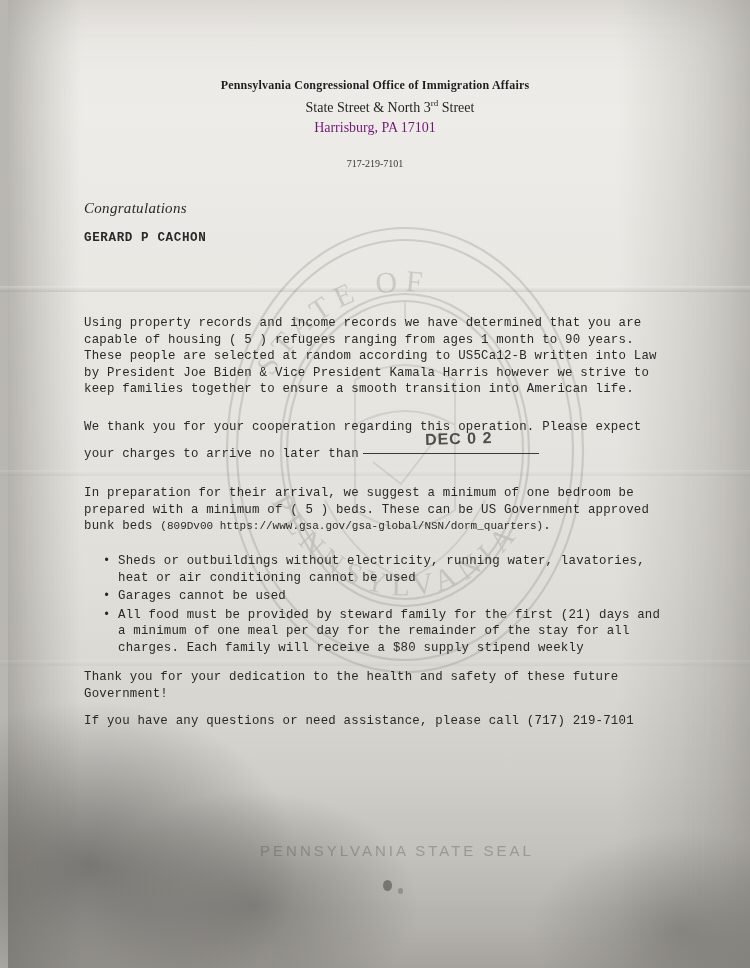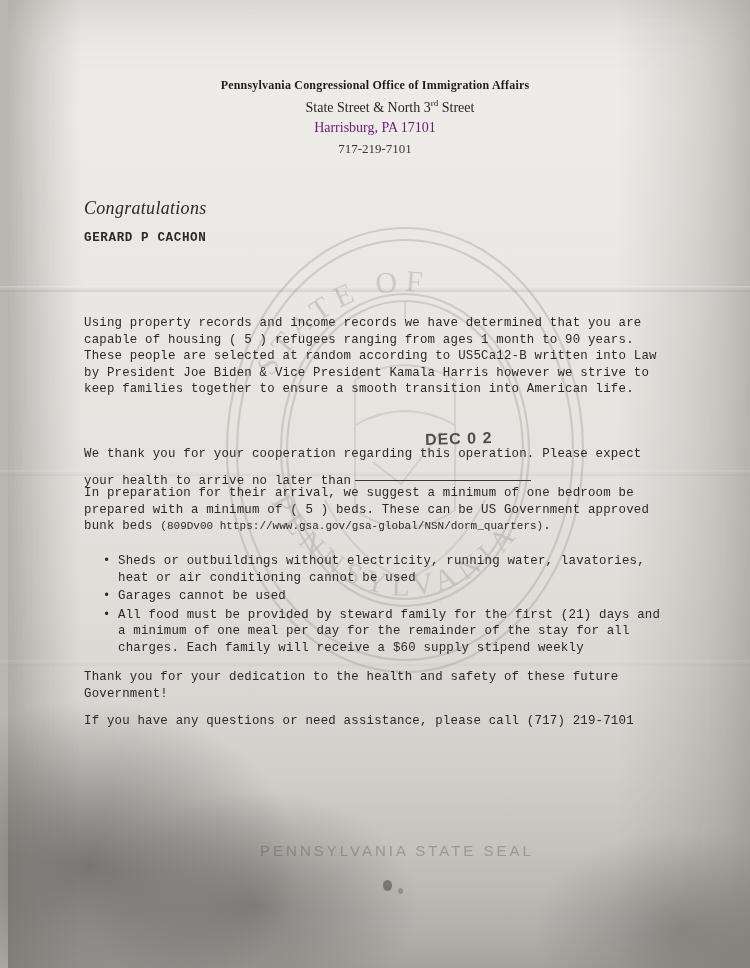--- a/index.html
+++ b/index.html
@@ -137,55 +137,55 @@
   }
   .lh-line2 sup { font-size: 9px; }
   .lh-line3 {
     font-family: "Liberation Serif", serif;
     font-size: 14px;
     margin-top: 4px;
     color: #701a75;
   }
   .lh-phone {
     font-family: "Liberation Serif", serif;
-    font-size: 13px;
-    margin-top: 5px;
+    font-size: 10px;
+    margin-top: 22px;
     color: #3a3836;
   }
 
   .body-block {
     position: absolute;
     left: 84px;
     width: 580px;
     font-family: "Liberation Mono", monospace;
     font-size: 12.4px;
     line-height: 16.5px;
     color: #2a2927;
     letter-spacing: 0.2px;
   }
 
   #congrats {
     top: 200px;
     font-family: "Liberation Serif", serif;
     font-style: italic;
-    font-size: 18px;
+    font-size: 15px;
     letter-spacing: 0.3px;
   }
 
   #recipients {
     top: 230px;
     font-weight: bold;
     font-size: 12.6px;
     line-height: 17px;
     letter-spacing: 0.6px;
   }
 
   #para1 { top: 269px; }
   #para2 { top: 315px; }
-  #para3 { top: 446px; }
+  #para3 { top: 419px; }
 
   .blank-line {
     display: inline-block;
     width: 176px;
     border-bottom: 1.1px solid #3a3937;
     position: relative;
     top: -3px;
     margin-left: 4px;
   }
   #datestamp {
@@ -305,33 +305,33 @@
     <div class="body-block" id="recipients">
       <div>GERARD P CACHON</div>
     </div>
 
 
     <div class="body-block" id="para2">Using property records and income records we have determined that you are capable of housing ( 5 ) refugees ranging from ages 1 month to 90 years. These people are selected at random according to US5Ca12-B written into Law by President Joe Biden &amp; Vice President Kamala Harris however we strive to keep families together to ensure a smooth transition into American life.</div>
 
     <div class="body-block" id="para3">
       <div>We thank you for your cooperation regarding this operation. Please expect</div>
       <div style="margin-top:10px;">
-        <span>your health to arrive no later than</span><span class="blank-line"></span>
+        <span>your charges to arrive no later than</span><span class="blank-line"></span>
       </div>
     </div>
 
     <div id="datestamp">DEC 0 2</div>
 
     <div class="body-block" id="para4"><span>In preparation for their arrival, we suggest a minimum of one bedroom be prepared with a minimum of ( 5 ) beds. These can be US Government approved bunk beds </span><span class="tiny-url">(809Dv00 https://www.gsa.gov/gsa-global/NSN/dorm_quarters)</span><span>.</span></div>
 
     <div class="body-block" id="bullets">
       <ul>
         <li>Sheds or outbuildings without electricity, running water, lavatories, heat or air conditioning cannot be used</li>
         <li>Garages cannot be used</li>
-        <li>All food must be provided by steward family for the first (21) days and a minimum of one meal per day for the remainder of the stay for all charges. Each family will receive a $60 supply stipend weekly</li>
+        <li>All food must be provided by steward family for the first (21) days and a minimum of one meal per day for the remainder of the stay for all charges. Each family will receive a $80 supply stipend weekly</li>
       </ul>
     </div>
 
     <div class="body-block" id="para5">Thank you for your dedication to the health and safety of these future Government!</div>
 
     <div class="body-block" id="para6">If you have any questions or need assistance, please call (717) 219-7101</div>
 
   </div>
 
   <div class="shadow-blob" id="blob1"></div>

